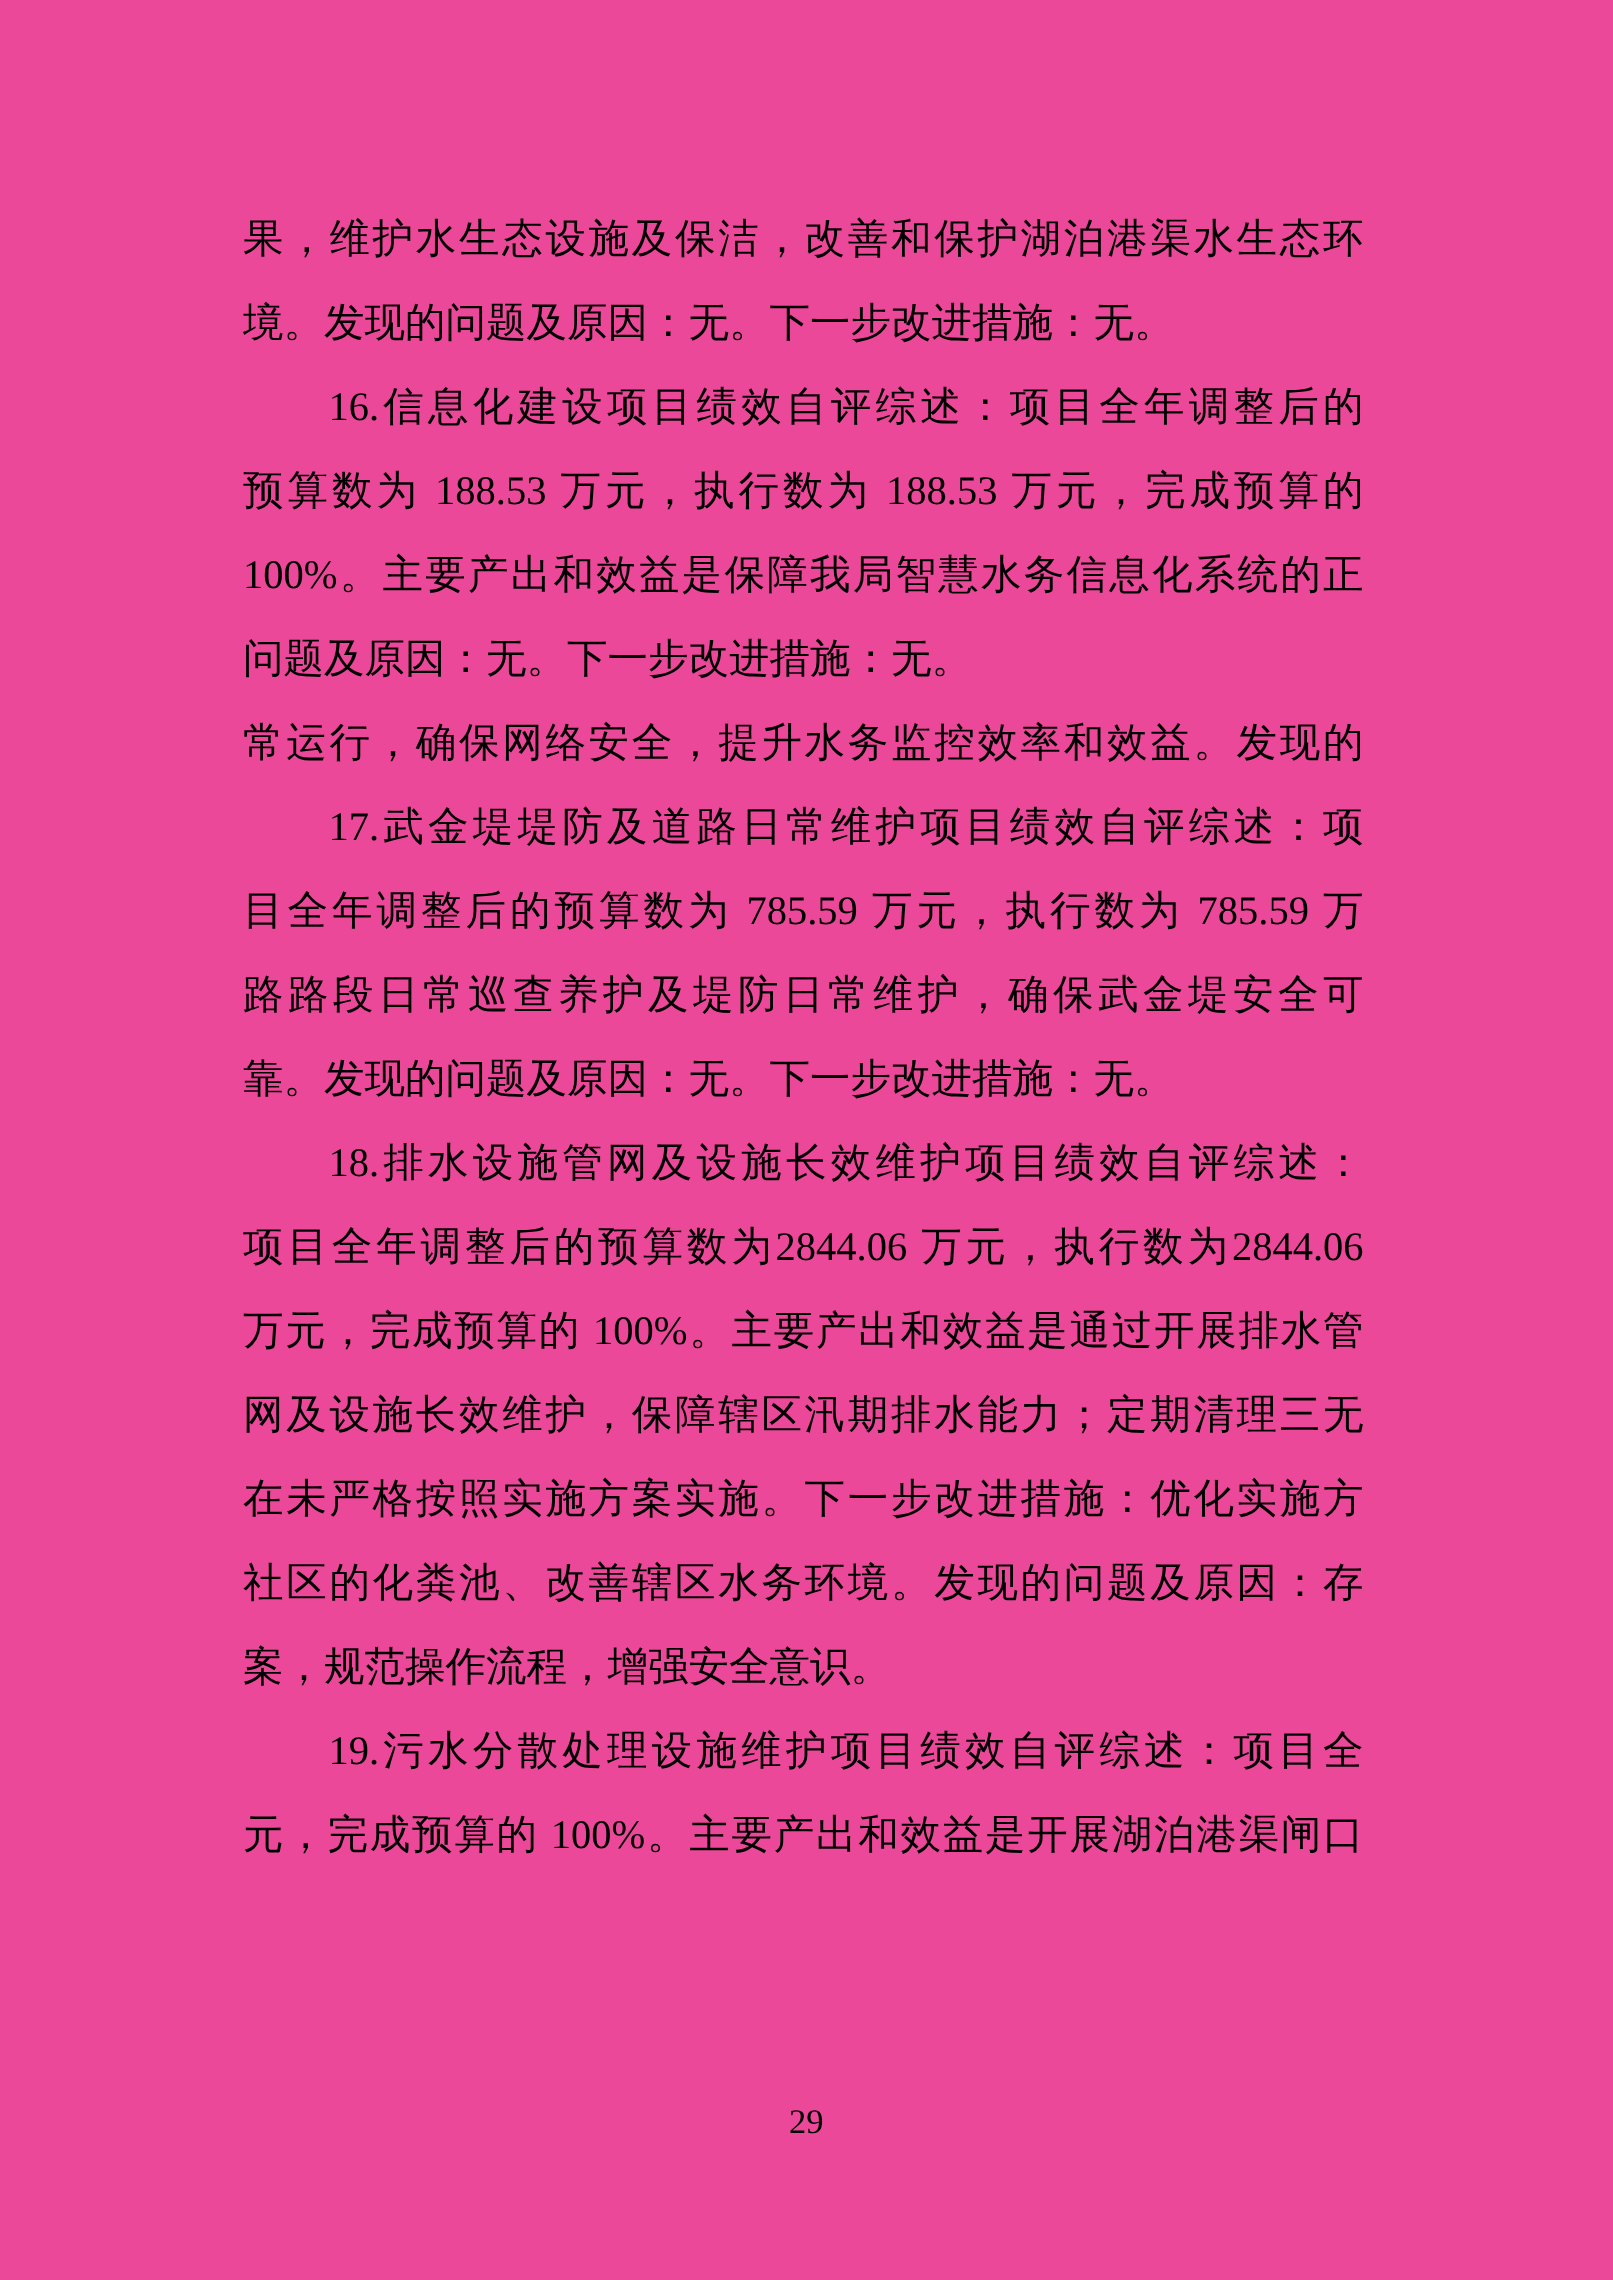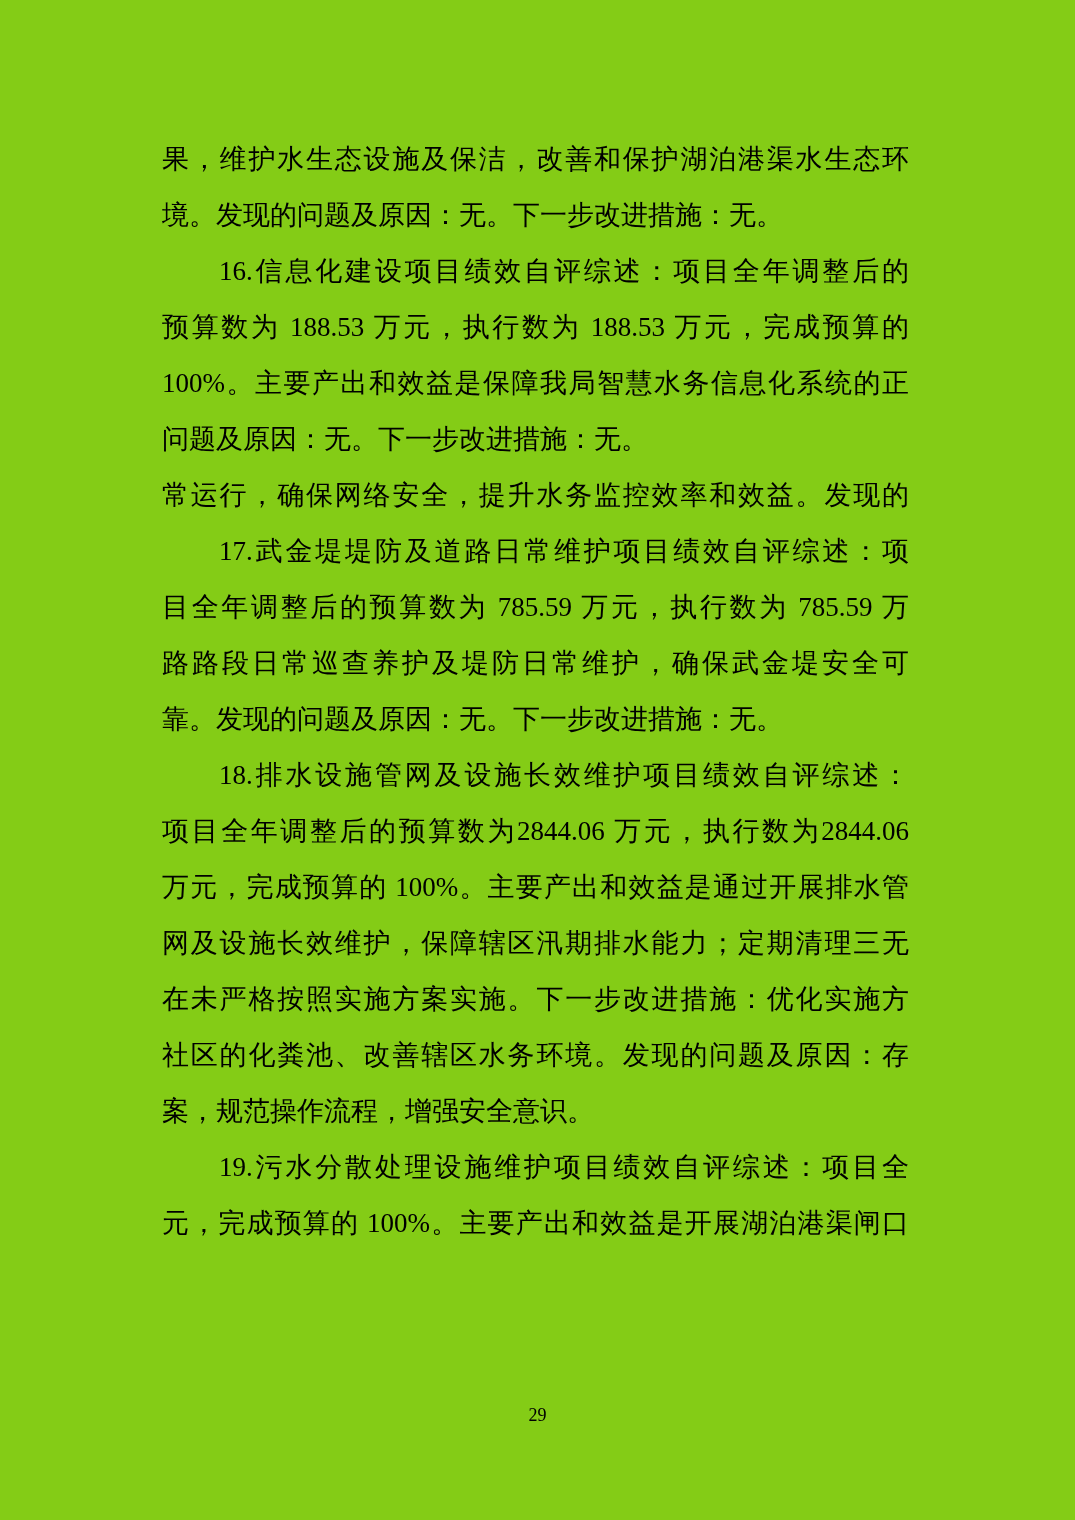--- a/index.html
+++ b/index.html
@@ -4,21 +4,21 @@
 <style>
   html, body {
     margin: 0;
     padding: 0;
     background: #ffffff;
   }
   .page {
     position: relative;
     width: 1075px;
     height: 1520px;
-    background: #84cc16;
+    background: #ec4899;
     overflow: hidden;
     font-family: "Liberation Serif", "DejaVu Serif", serif;
     color: #000000;
   }
   .body-text {
     position: absolute;
     left: 162px;
     top: 131px;
     width: 747px;
   }
@@ -37,21 +37,21 @@
   }
   .line.indent {
     text-indent: 57px;
   }
   .page-number {
     position: absolute;
     top: 1400px;
     left: 0;
     width: 100%;
     text-align: center;
-    font-size: 18px;
+    font-size: 23px;
     line-height: 30px;
     color: #000000;
   }
 </style>
 </head>
 <body>
 
 <div class="page">
   <div class="body-text">
     <div class="line">果，维护水生态设施及保洁，改善和保护湖泊港渠水生态环</div>

